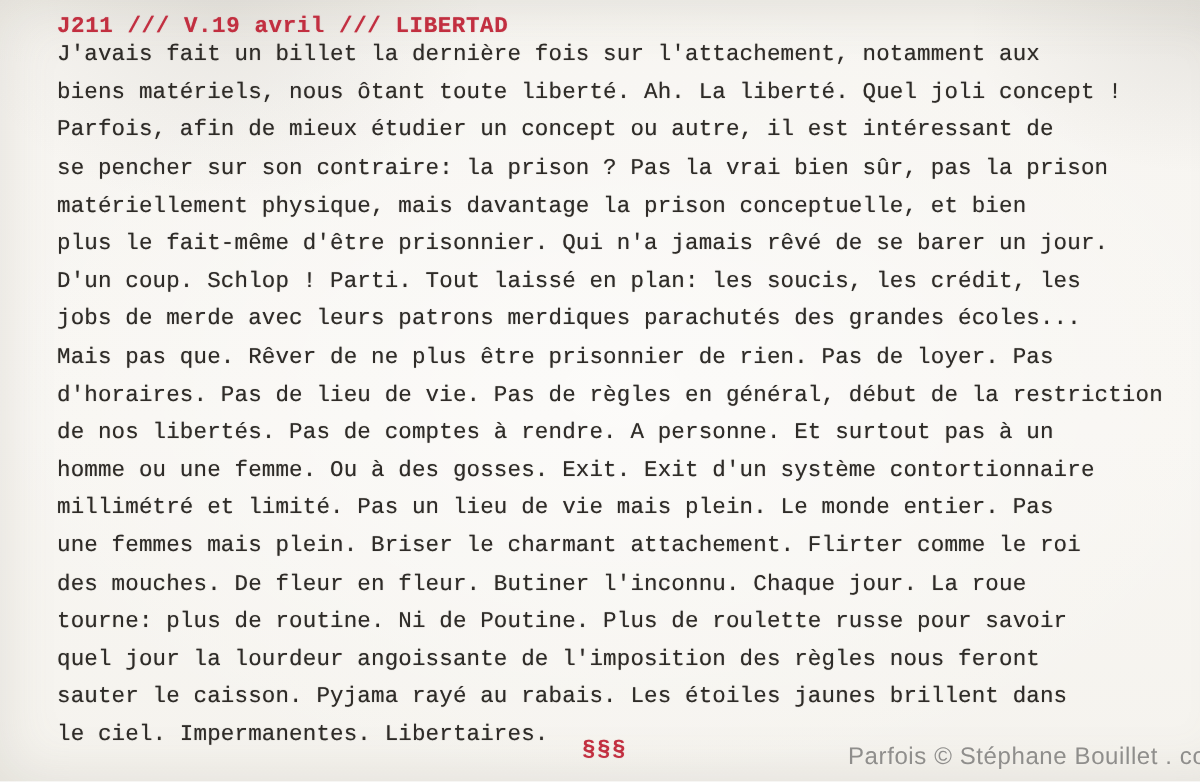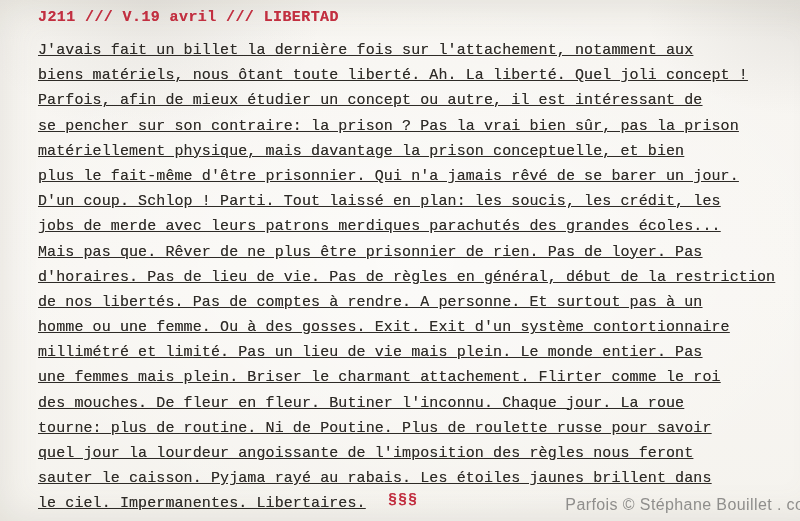--- a/index.html
+++ b/index.html
@@ -30,28 +30,27 @@
     top: 9px;
     font-size: 15px;
     font-weight: 700;
     letter-spacing: 0.4px;
     white-space: pre;
     text-shadow: 0 0 0.6px rgba(190,40,60,0.55);
   }
   .typewriter-body {
     position: absolute;
     left: 38px;
-    top: 38px;
+    top: 24px;
     width: 752px;
     font-size: 15px;
     line-height: 25.2px;
     letter-spacing: 0.1px;
     text-shadow: 0 0 0.6px rgba(45,42,38,0.55);
     white-space: pre;
-    text-decoration: underline;
   }
   .line {
     height: 25.2px;
   }
   .section-mark {
     position: absolute;
     left: 388px;
     top: 492px;
     font-size: 15px;
     font-weight: 700;

